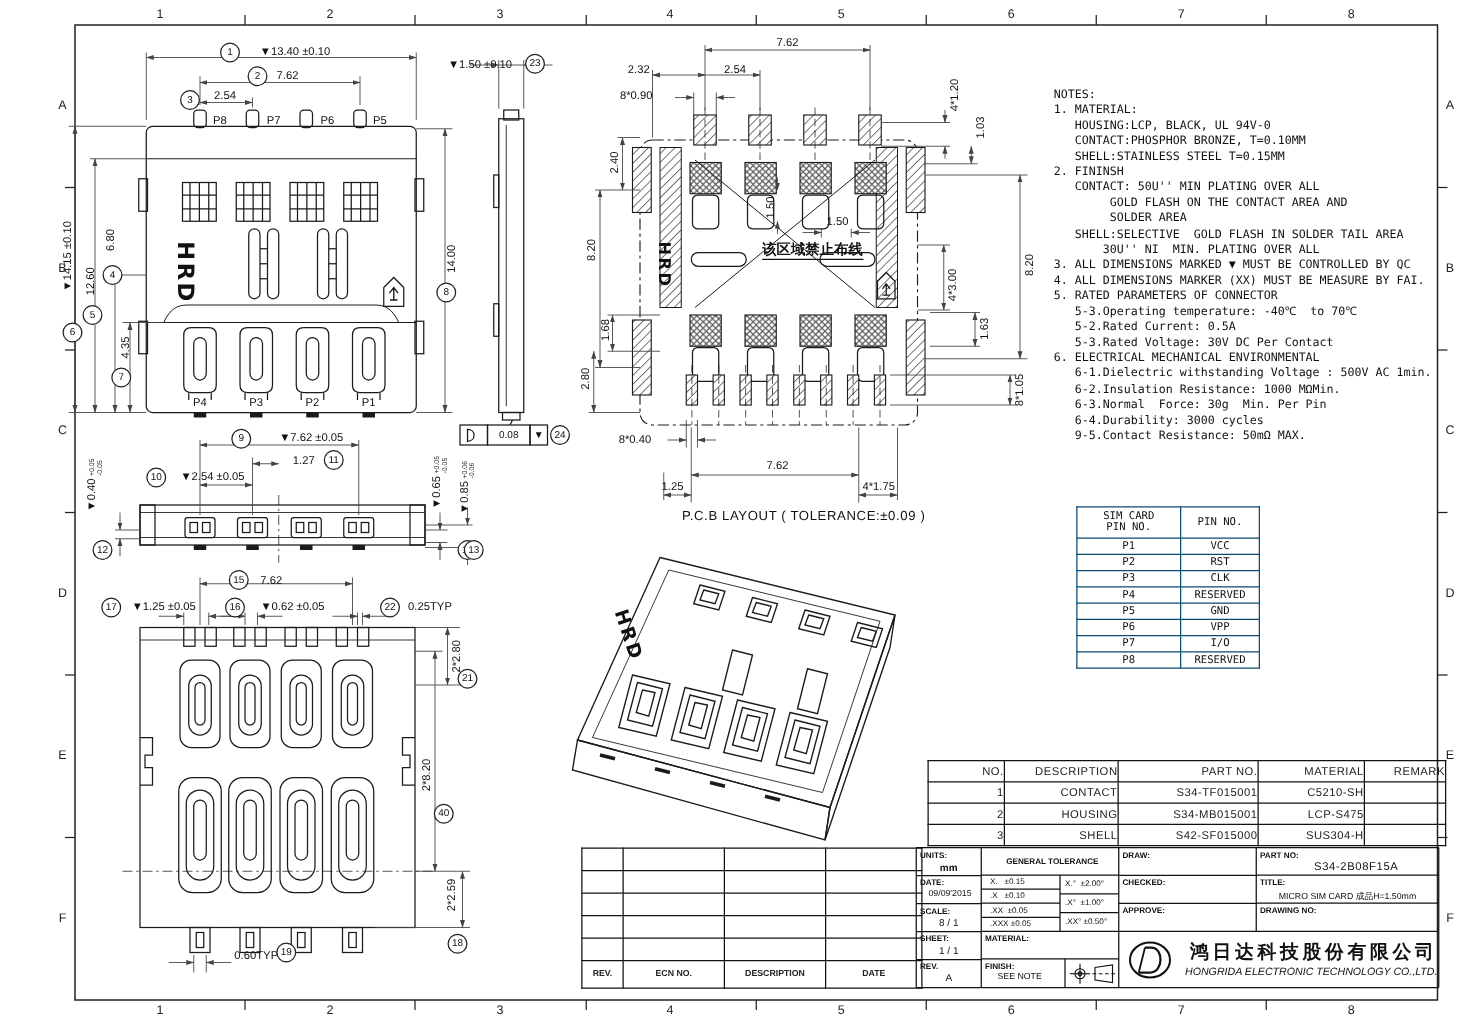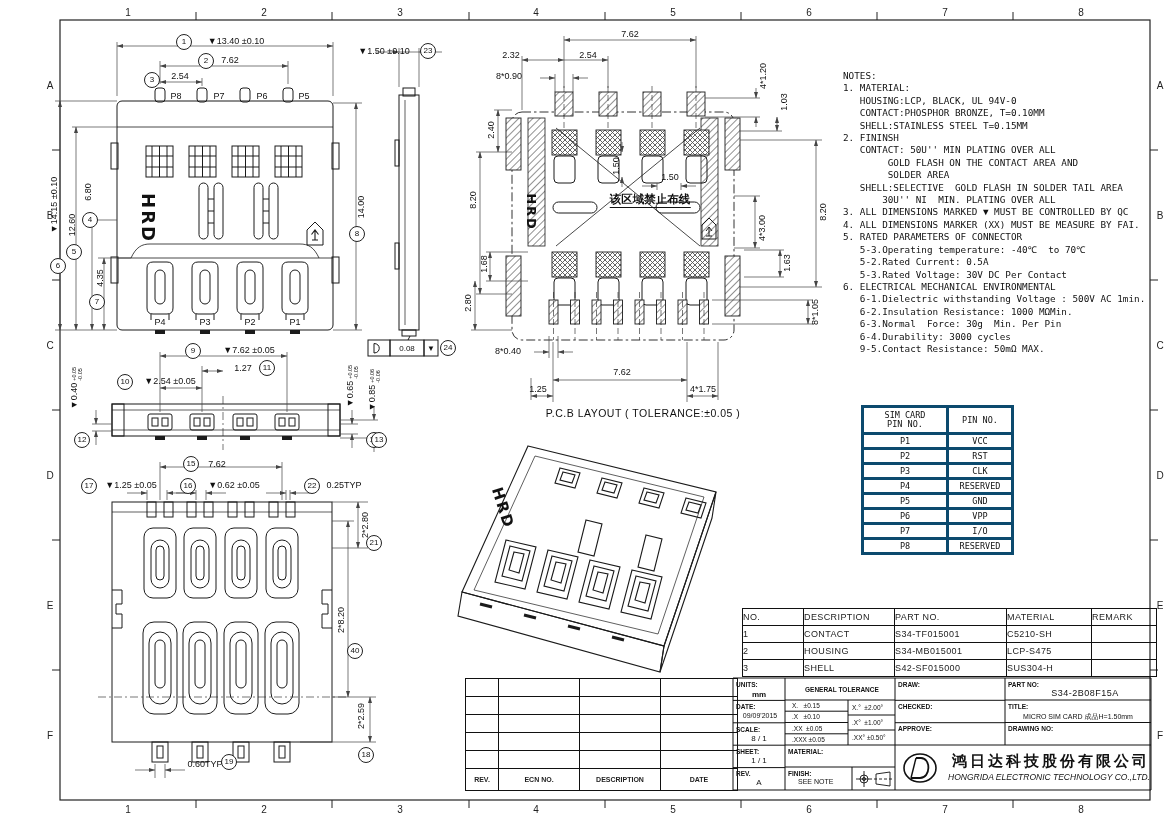--- a/index.html
+++ b/index.html
@@ -20,23 +20,23 @@
   .brand.iso{transform:translate(-50%,-50%) rotate(72deg);font-size:15px}
   .keepout{position:absolute;transform:translate(-50%,-50%);font-weight:bold;font-size:11.5px;
            border-bottom:1.5px solid #111;z-index:2;font-family:"DejaVu Sans",sans-serif}
   .caption{position:absolute;transform:translate(-50%,-50%);font-size:10.5px;letter-spacing:0.5px;z-index:2}
   .notes{position:absolute;left:843px;top:70px;z-index:2;font-family:"DejaVu Sans Mono","Liberation Mono",monospace;
          font-size:9.3px;line-height:12.4px;color:#111}
   .notes div{white-space:pre}
   .tolstack{display:inline-flex;flex-direction:column;font-size:5.5px;line-height:1.05;vertical-align:1px;margin-left:2px}
   table.simt{position:absolute;left:861px;top:405px;border-collapse:collapse;z-index:2;text-align:center;
              font-family:"DejaVu Sans Mono","Liberation Mono",monospace;font-size:8.5px}
-  table.simt td{border:3px solid #0c4a6e;padding:0 2px;height:12px;line-height:1.05}
+  table.simt td{border:1px solid #0c4a6e;padding:0 2px;height:12px;line-height:1.05}
   table.simt td.hd{height:24px}
-  table.bomt{position:absolute;left:742px;top:608px;border-collapse:collapse;z-index:2;text-align:left;
+  table.bomt{position:absolute;left:742px;top:608px;border-collapse:collapse;z-index:2;text-align:right;
              font-size:9px;letter-spacing:0.4px;color:#222}
   table.bomt td{border:1px solid #111;height:16px;padding:0}
   table.revt{position:absolute;left:465px;top:678px;border-collapse:collapse;z-index:2;text-align:center;
              font-size:7px;font-weight:bold;color:#222}
   table.revt td{border:1px solid #111;padding:0}
   .tbl{position:absolute;font-size:6.5px;font-weight:bold;color:#111;z-index:2;white-space:nowrap}
   .tbv{position:absolute;font-size:8px;z-index:2;white-space:nowrap}
   .tbv.c{transform:translate(-50%,0)}
   .cn{position:absolute;font-size:15px;font-weight:600;letter-spacing:3px;z-index:2;white-space:nowrap}
   .en{position:absolute;font-size:8.5px;font-style:italic;z-index:2;white-space:nowrap}
@@ -591,21 +591,21 @@
 <span class="dim v" style="left:762px;top:228px">4*3.00</span>
 <span class="dim v" style="left:787px;top:263px">1.63</span>
 <span class="dim v" style="left:823px;top:212px">8.20</span>
 <span class="dim v" style="left:815px;top:312px">8*1.05</span>
 <span class="dim" style="left:508px;top:351px">8*0.40</span>
 <span class="dim" style="left:538px;top:389px">1.25</span>
 <span class="dim" style="left:622px;top:372px">7.62</span>
 <span class="dim" style="left:703px;top:389px">4*1.75</span>
 <span class="keepout" style="left:650px;top:200px">该区域禁止布线</span>
 <span class="brand small" style="left:531px;top:212px">HRD</span>
-<span class="caption" style="left:643px;top:413px">P.C.B LAYOUT ( TOLERANCE:±0.05 )</span>
+<span class="caption" style="left:643px;top:413px">P.C.B LAYOUT ( TOLERANCE:±0.09 )</span>
 
 <span class="bl" style="left:193px;top:351px">9</span>
 <span class="dim" style="left:249px;top:350px">▼7.62 ±0.05</span>
 <span class="dim" style="left:243px;top:368px">1.27</span>
 <span class="bl" style="left:267px;top:368px">11</span>
 <span class="bl" style="left:125px;top:382px">10</span>
 <span class="dim" style="left:170px;top:381px">▼2.54 ±0.05</span>
 <span class="dim v" style="left:76px;top:388px"><span>▼0.40</span><span class="tolstack">
         <span>+0.05</span>
         <span>-0.05</span>

